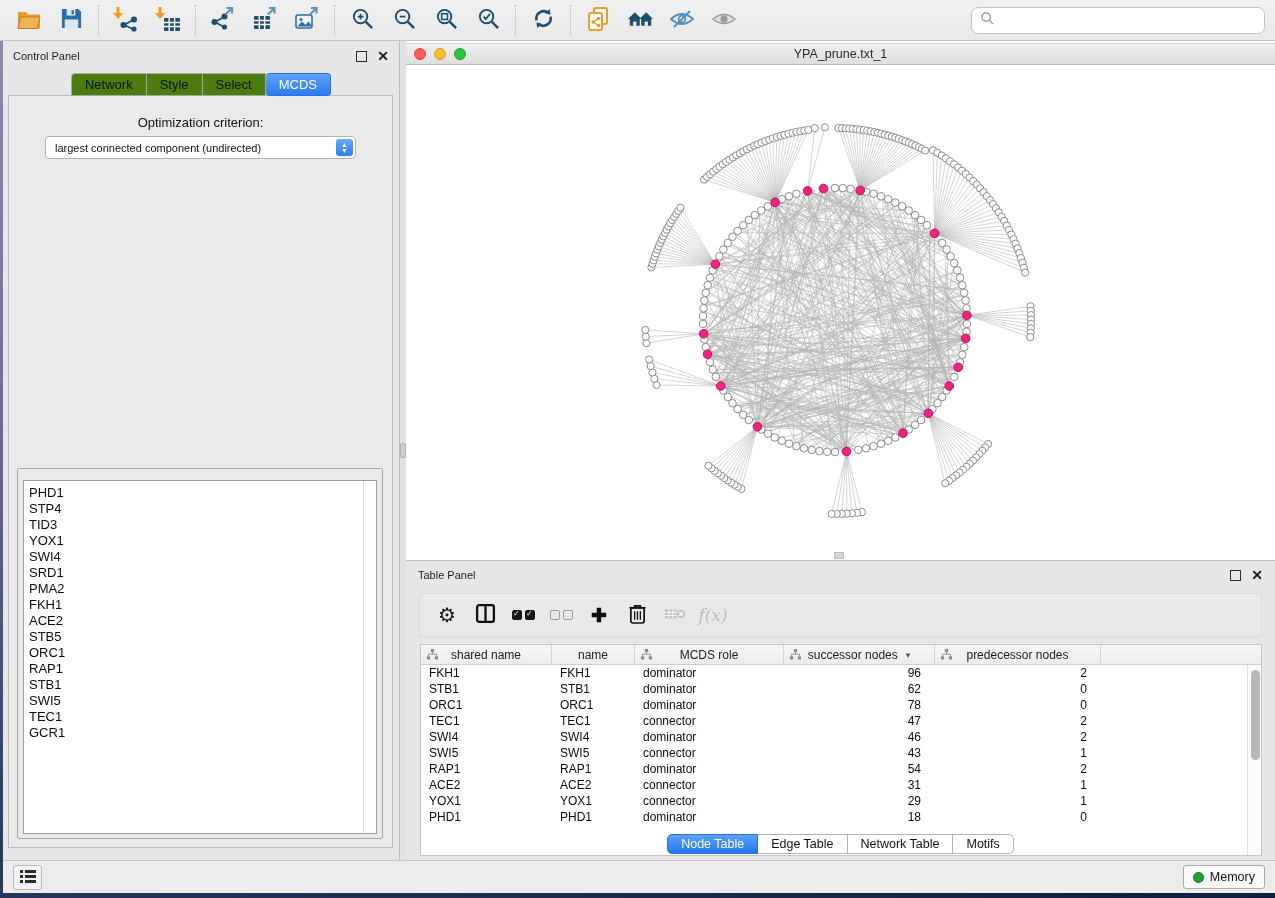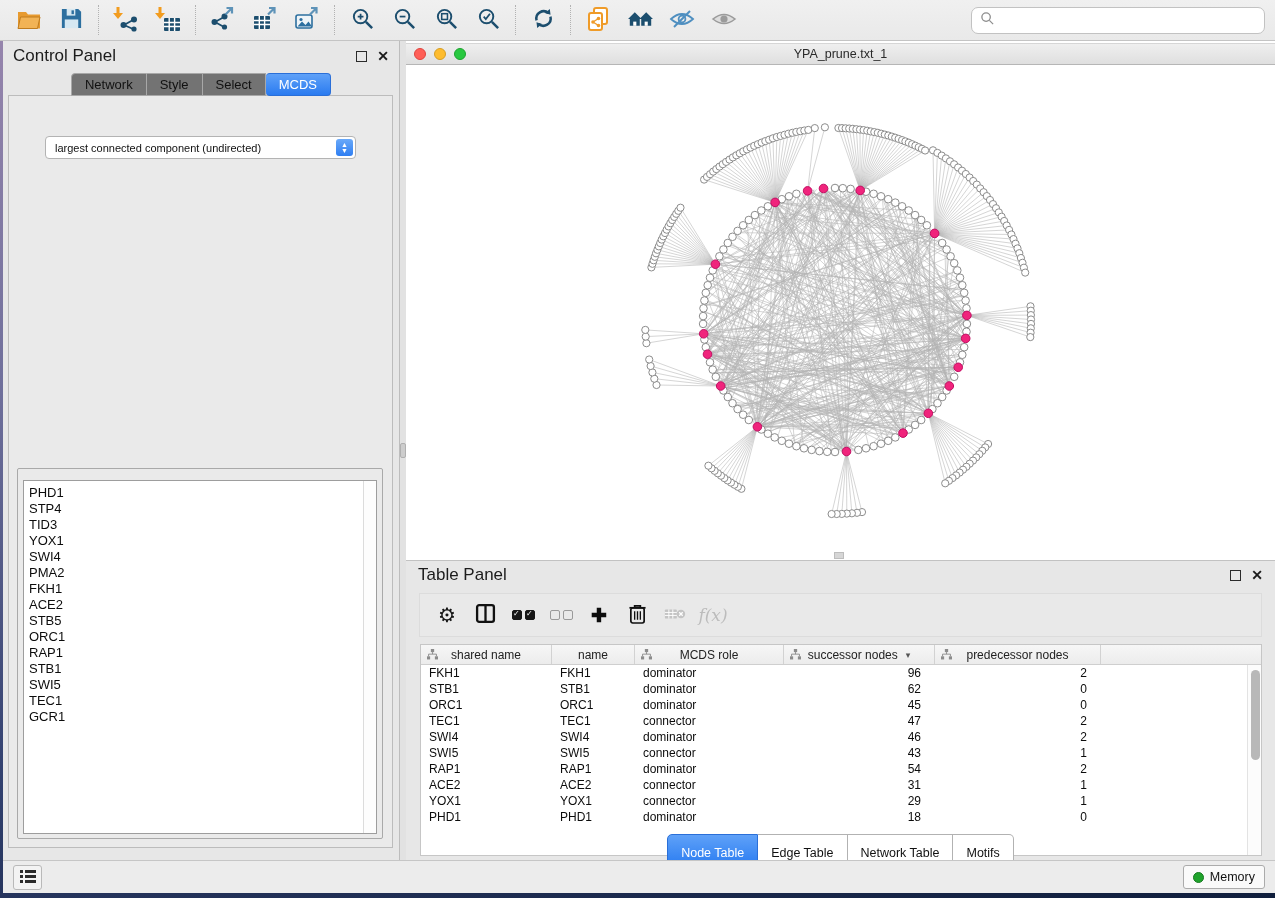--- a/index.html
+++ b/index.html
@@ -14,26 +14,26 @@
   .tbtn { width:42px; height:34px; display:flex; align-items:center; justify-content:center; border-radius:4px; }
   .tsep { width:1px; height:30px; border-left:1px dotted #b2b2b2; margin:0 6px; }
   .searchbox { margin-left:auto; width:294px; height:27px; background:#fff; border:1px solid #c2c2c2;
                border-radius:7px; display:flex; align-items:center; padding:0 8px; margin-right:2px; }
   .searchbox input { border:none; outline:none; flex:1; font-size:13px; font-family:"Liberation Sans",sans-serif; background:transparent; }
 
   
   .control-panel { position:absolute; left:3px; top:41px; width:397px; height:819px; background:#e7e7e7;
                    border-right:1px solid #bdbdbd; }
   .cp-header { height:30px; display:flex; align-items:center; padding:0 10px; }
-  .cp-title { font-size:17px; color:#1c1c1c; }
+  .cp-title { font-size:11px; color:#1c1c1c; }
   .win-icons { margin-left:auto; display:flex; gap:10px; align-items:center; }
   .float-ic { width:11px; height:11px; border:1.6px solid #2b2b2b; background:transparent; }
   .close-ic { font-weight:bold; font-size:14px; color:#1a1a1a; line-height:11px; }
   .cp-tabs { position:absolute; top:32px; left:0; width:100%; display:flex; justify-content:center; z-index:3; }
-  .tab { background:#737373; border:1px solid #a8a8a8; border-left-width:0; padding:3px 13px; font-size:13px; color:#111; }
+  .tab { background:#4d7c0f; border:1px solid #a8a8a8; border-left-width:0; padding:3px 13px; font-size:13px; color:#111; }
   .tab:first-child { border-left-width:1px; border-radius:4px 0 0 0; }
   .tab:last-child { border-radius:0 4px 0 0; }
   .tab.active { background:linear-gradient(#5fa1f8,#2a7bf0); color:#fff; border-color:#2a6fd8; border-radius:4px; }
   .cp-inner { position:absolute; left:5px; right:6px; top:54px; bottom:12px; border:1px solid #bcbcbc; background:#eaeaea; }
   .opt-label { text-align:center; margin-top:19px; font-size:13px; }
   .dropdown { position:absolute; left:36px; right:36px; top:40px; height:23px; background:#fff;
               border:1px solid #b3b3b3; border-radius:4px; display:flex; align-items:center; padding:0 24px 0 9px; }
   .dd-text { font-size:11px; white-space:nowrap; }
   .dd-stepper { position:absolute; right:2px; top:2px; bottom:2px; width:17px; border-radius:3px;
                 background:linear-gradient(#6aa9f9,#2e7ef2); display:flex; flex-direction:column; align-items:center; justify-content:center; color:#fff; }
@@ -90,21 +90,21 @@
   .sort-ch { font-size:9px; color:#555; margin-left:4px; }
   .c0{width:131px}.c1{width:83px}.c2{width:149px}.c3{width:151px}.c4{width:166px}.cf{flex:1}
   .tbl-body { position:absolute; top:20px; left:0; right:14px; bottom:0; background:#fff; }
   .tr { display:flex; height:16px; align-items:center; }
   .td { font-size:12px; color:#0c0c0c; padding-left:8px; white-space:nowrap; }
   .td.num { text-align:right; padding-right:14px; padding-left:0; }
   .tbl-scroll { position:absolute; top:20px; right:0; bottom:0; width:14px; background:#fcfcfc; border-left:1px solid #e3e3e3; }
   .tbl-thumb { position:absolute; top:5px; left:2.5px; width:9px; height:90px; background:#b8b8b8; border-radius:5px; }
 
   .tp-tabs { position:absolute; left:0; right:0; top:273px; display:flex; justify-content:center; }
-  .seg { background:#fff; border:1px solid #b2b2b2; border-left-width:0; padding:11px 13px; font-size:12.5px; color:#111; }
+  .seg { background:#fff; border:1px solid #b2b2b2; border-left-width:0; padding:2px 13px; font-size:12.5px; color:#111; }
   .seg:first-child { border-left-width:1px; border-radius:5px 0 0 5px; }
   .seg:last-child { border-radius:0 5px 5px 0; }
   .seg.active { background:linear-gradient(#5fa1f8,#2176f0); color:#fff; border-color:#2a6fd8; }
 
   
   .status-bar { position:absolute; left:3px; top:860px; width:1272px; height:33px; background:#ececec; border-top:1px solid #c6c6c6;
                 display:flex; align-items:center; padding:0 10px; }
   .list-btn { width:29px; height:25px; border:1px solid #b9b9b9; background:#f3f3f3; border-radius:3px;
               display:flex; align-items:center; justify-content:center; }
   .memory-btn { margin-left:auto; height:24px; border:1px solid #ababab; background:#fafafa; border-radius:3px;
@@ -258,36 +258,38 @@
       <span class="close-ic">✕</span>
     </span>
   </div>
   <div class="cp-tabs">
       <div class="tab">Network</div>
       <div class="tab">Style</div>
       <div class="tab">Select</div>
       <div class="tab active">MCDS</div>
     </div>
   <div class="cp-inner">
+    <div class="opt-label">Optimization criterion:</div>
     <div class="dropdown">
       <span class="dd-text">largest connected component (undirected)</span>
       <span class="dd-stepper">
           <span>▲</span>
           <span>▼</span>
         </span>
     </div>
     <div class="groupbox">
       <span class="groupbox-legend">MCDS result (17 nodes)</span>
       <div class="mcds-list">
         <div class="mcds-scroll"></div>
       <div class="mcds-item">PHD1</div>
           <div class="mcds-item">STP4</div>
           <div class="mcds-item">TID3</div>
           <div class="mcds-item">YOX1</div>
           <div class="mcds-item">SWI4</div>
+          <div class="mcds-item">SRD1</div>
           <div class="mcds-item">PMA2</div>
           <div class="mcds-item">FKH1</div>
           <div class="mcds-item">ACE2</div>
           <div class="mcds-item">STB5</div>
           <div class="mcds-item">ORC1</div>
           <div class="mcds-item">RAP1</div>
           <div class="mcds-item">STB1</div>
           <div class="mcds-item">SWI5</div>
           <div class="mcds-item">TEC1</div>
           <div class="mcds-item">GCR1</div>
@@ -1217,21 +1219,21 @@
           <div class="td c0">STB1</div>
           <div class="td c1">STB1</div>
           <div class="td c2">dominator</div>
           <div class="td c3 num">62</div>
           <div class="td c4 num">0</div>
         </div>
         <div class="tr">
           <div class="td c0">ORC1</div>
           <div class="td c1">ORC1</div>
           <div class="td c2">dominator</div>
-          <div class="td c3 num">45</div>
+          <div class="td c3 num">78</div>
           <div class="td c4 num">0</div>
         </div>
         <div class="tr">
           <div class="td c0">TEC1</div>
           <div class="td c1">TEC1</div>
           <div class="td c2">connector</div>
           <div class="td c3 num">47</div>
           <div class="td c4 num">2</div>
         </div>
         <div class="tr">

